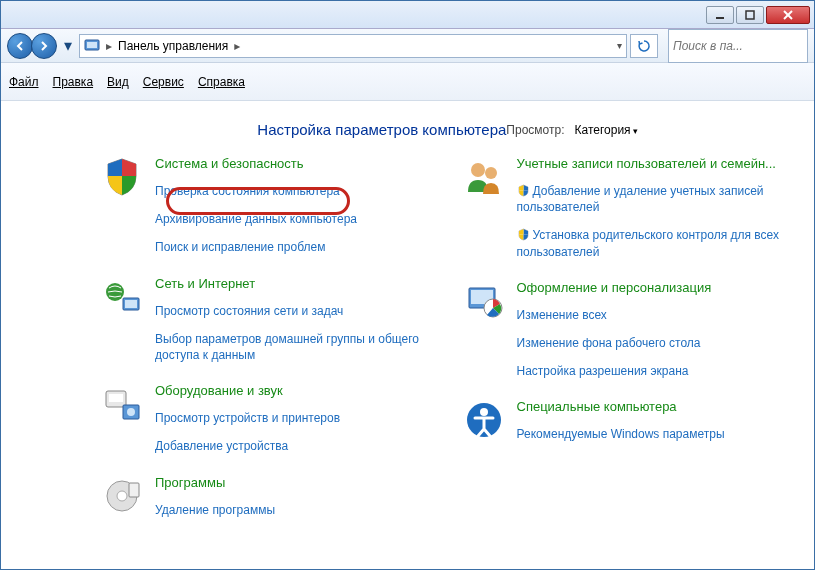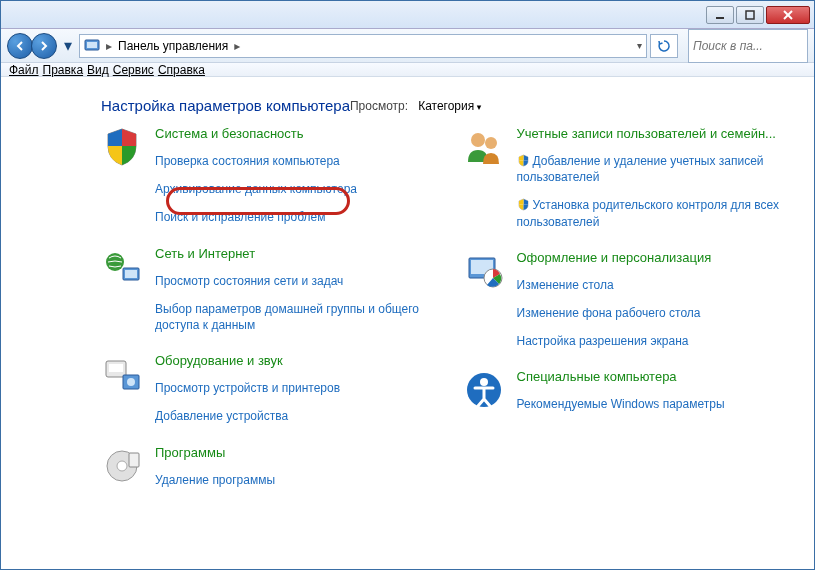--- a/index.html
+++ b/index.html
@@ -15,31 +15,31 @@
 
 .navbar { height:34px; background:linear-gradient(#f5f9fe,#e4edf7); display:flex; align-items:center; padding:0 6px; gap:4px; border-bottom:1px solid #c7d3e3; }
 .nav-btns { display:flex; }
 .nav-btn { width:26px; height:26px; border-radius:50%; background:radial-gradient(circle at 30% 30%,#5aa0e0,#1f5fa8); border:1px solid #1a4a80; display:flex; align-items:center; justify-content:center; color:#fff; font-size:12px; cursor:pointer; }
 .nav-btn + .nav-btn { margin-left:-2px; }
 .nav-drop { width:14px; height:26px; display:flex; align-items:center; justify-content:center; color:#1a4a80; cursor:pointer; }
 .addressbar { flex:1; height:24px; border:1px solid #9cb3ce; background:#fff; display:flex; align-items:center; padding:0 4px; gap:6px; font-size:12px; }
 .addressbar .cp-icon { width:16px; height:16px; }
 .addressbar .sep { color:#555; }
 .refresh-box { width:28px; height:24px; border:1px solid #9cb3ce; background:#fff; display:flex; align-items:center; justify-content:center; cursor:pointer; margin-left:-1px; }
-.searchbar { width:120px; height:24px; border:1px solid #9cb3ce; background:#fff; display:flex; align-items:center; padding:16px 4px; margin-left:6px; }
+.searchbar { width:140px; height:24px; border:1px solid #9cb3ce; background:#fff; display:flex; align-items:center; padding:16px 4px; margin-left:6px; }
 .searchbar input { border:none; outline:none; flex:1; font-size:12px; font-style:italic; color:#888; background:transparent; }
 
 
-.menubar { height:14px; background:linear-gradient(#f7faff,#ebf1f9); display:flex; align-items:center; padding:4px 8px; gap:4px; font-size:12px; border-bottom:1px solid #d2dce8; }
+.menubar { height:38px; background:linear-gradient(#f7faff,#ebf1f9); display:flex; align-items:center; padding:4px 8px; gap:14px; font-size:12px; border-bottom:1px solid #d2dce8; }
 .menubar span { cursor:pointer; }
 .menubar span u { text-decoration:underline; }
 
 
 .content { flex:1; background:#fff; padding:20px 20px 10px 100px; overflow:auto; }
-.heading-row { display:flex; justify-content:flex-start; align-items:center; margin-bottom:12px; }
+.heading-row { display:flex; justify-content:center; align-items:center; margin-bottom:18px; }
 .main-heading { font-size:15px; color:#003399; font-weight:normal; }
 .view-by { font-size:12px; color:#444; }
 .view-link { color:#000000; cursor:pointer; }
 .view-link::after { content:" ▾"; font-size:9px; }
 
 .columns { display:flex; gap:30px; }
 .col { flex:1; display:flex; flex-direction:column; gap:20px; }
 
 .category { display:flex; gap:12px; }
 .cat-icon { width:42px; height:42px; flex-shrink:0; }
@@ -231,21 +231,21 @@
                 <rect x="6" y="8" width="26" height="20" rx="1" fill="#5a96d6" stroke="#2a5a9a"></rect>
                 <rect x="8" y="10" width="22" height="14" fill="#cfe4f8"></rect>
                 <circle cx="30" cy="28" r="9" fill="#fff" stroke="#888"></circle>
                 <path d="M30 28 L30 19 A9 9 0 0 1 37 24 Z" fill="#d93a3a"></path>
                 <path d="M30 28 L37 24 A9 9 0 0 1 36 34 Z" fill="#2a9a2a"></path>
                 <path d="M30 28 L36 34 A9 9 0 0 1 24 35 Z" fill="#1f6dbf"></path>
               </svg>
             </div>
             <div class="cat-body">
               <div class="cat-title">Оформление и персонализация</div>
-              <div class="cat-link">Изменение стола</div>
+              <div class="cat-link">Изменение всех</div>
               <div class="cat-link">Изменение фона рабочего стола</div>
               <div class="cat-link">Настройка разрешения экрана</div>
             </div>
           </div>
           <div class="category">
             <div class="cat-icon">
               <svg width="42" height="42">
                 <circle cx="21" cy="21" r="17" fill="#1f6dbf"></circle>
                 <circle cx="21" cy="13" r="4" fill="#fff"></circle>
                 <path d="M12 19 L30 19 M21 19 L21 30 M21 30 L15 37 M21 30 L27 37" stroke="#fff" stroke-width="3" fill="none" stroke-linecap="round"></path>

